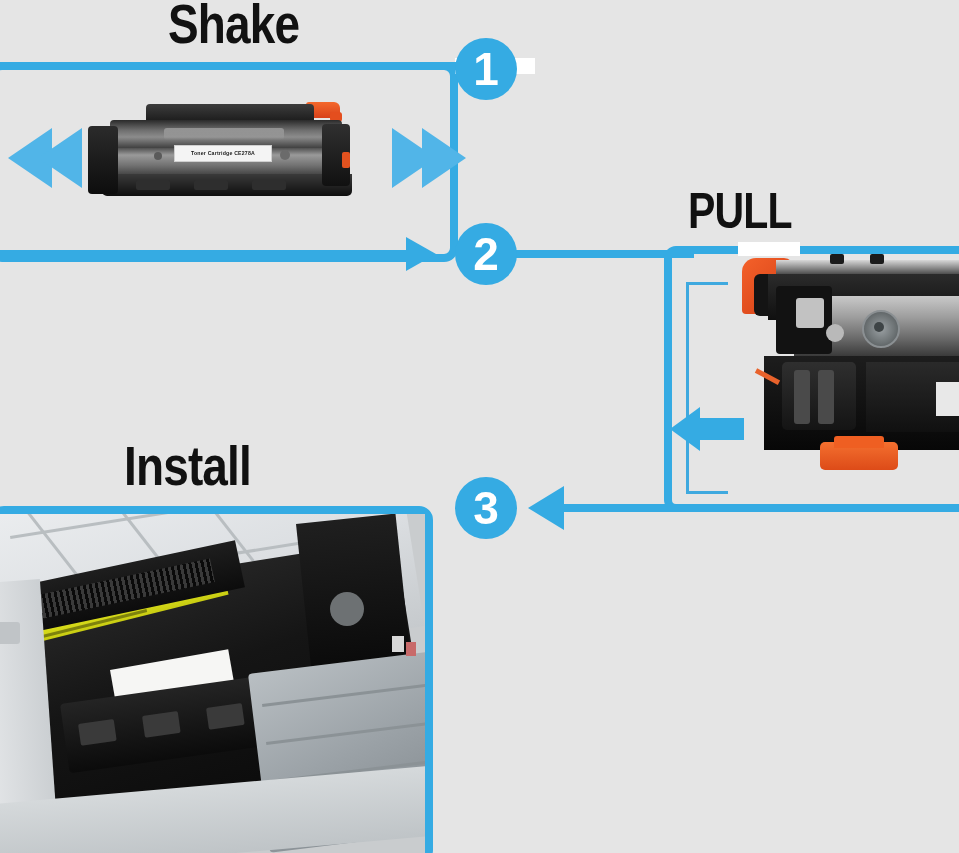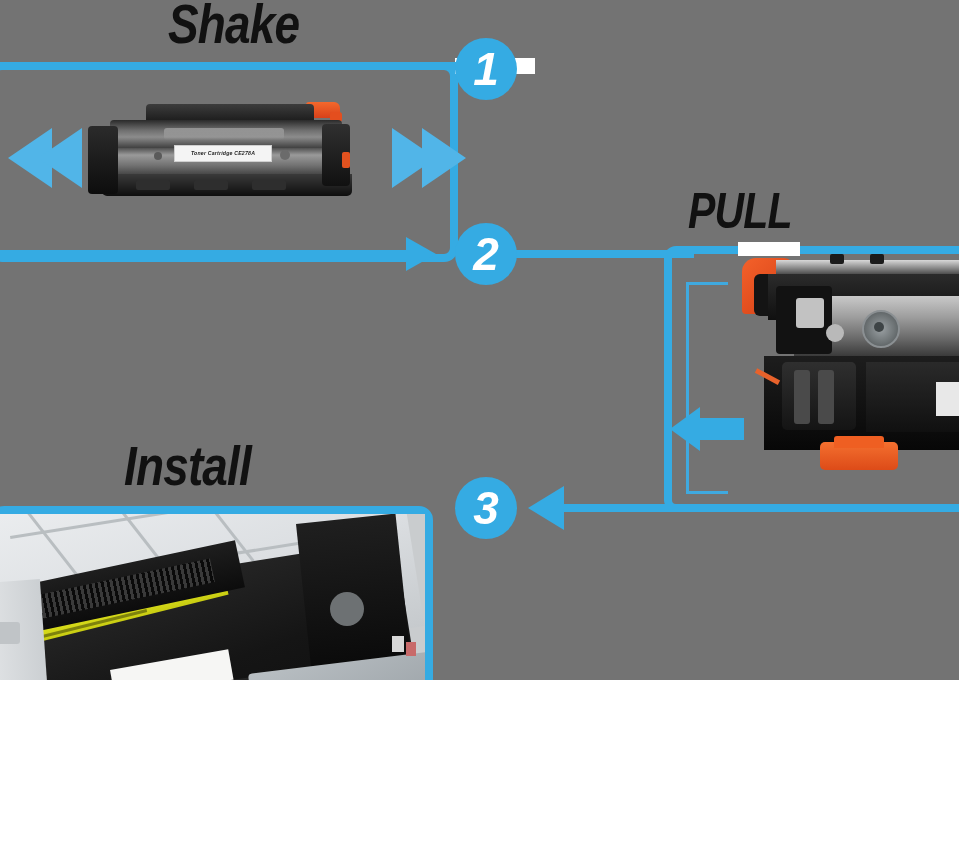--- a/index.html
+++ b/index.html
@@ -6,24 +6,23 @@
     margin: 0;
     padding: 0;
     background: #ffffff;
   }
   body {
     font-family: "Liberation Sans", sans-serif;
   }
   #stage {
     position: relative;
     width: 959px;
-    height: 680px;
-    background: #737373;
+    height: 853px;
+    background: #e5e5e5;
     overflow: hidden;
-    font-style: italic;
   }
 
   
   .heading {
     position: absolute;
     font-family: "Liberation Sans", sans-serif;
     font-weight: bold;
     color: #111111;
     letter-spacing: -1px;
     transform: scaleX(0.82);

